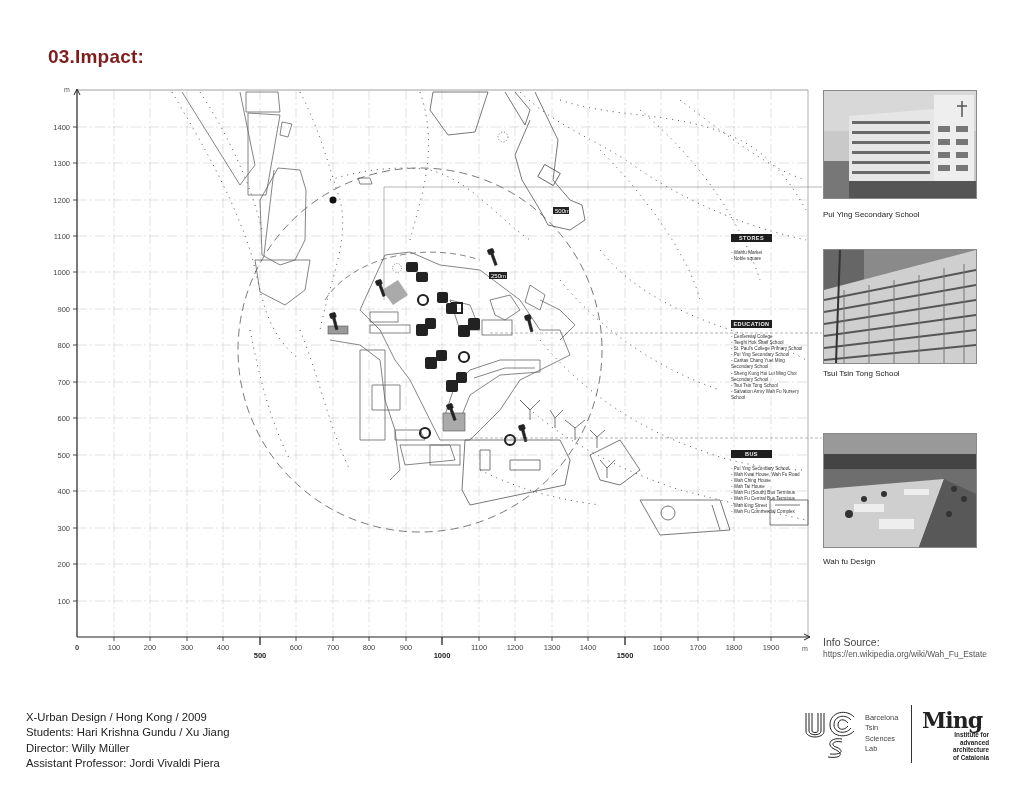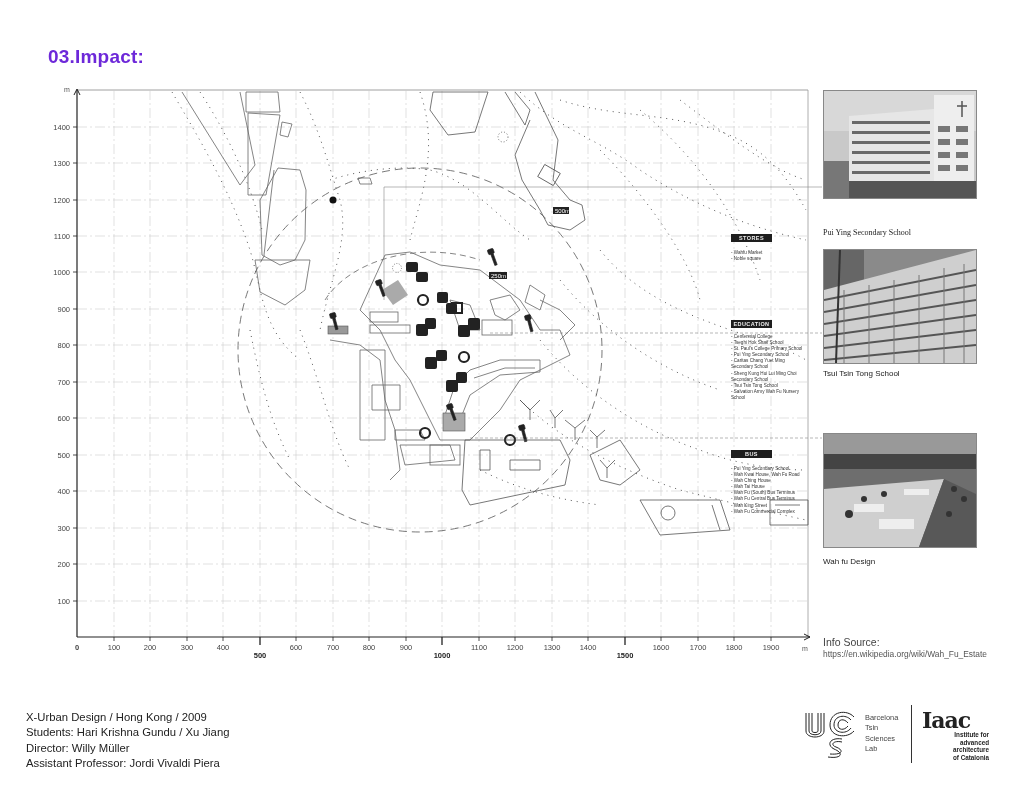--- a/index.html
+++ b/index.html
@@ -1,17 +1,17 @@
 <!DOCTYPE html>
 <html><head>
 <meta charset="utf-8">
 <style>
   html,body{margin:0;padding:0;background:#fff;}
   body{width:1024px;height:791px;position:relative;overflow:hidden;font-family:"Liberation Sans",sans-serif;color:#222;}
-  .title{position:absolute;left:48px;top:46px;font-size:19px;font-weight:bold;color:#6d28d9;letter-spacing:0.2px;}
+  .title{position:absolute;left:48px;top:46px;font-size:19px;font-weight:bold;color:#7f1d1d;letter-spacing:0.2px;}
   .plot{position:absolute;left:0;top:0;width:1024px;height:791px;}
   .ylab{position:absolute;font-size:7.5px;color:#444;text-align:right;width:30px;}
   .xlab{position:absolute;font-size:7.5px;color:#444;text-align:center;width:30px;}
   .xlab.major{font-weight:bold;color:#222;}
   .unit{position:absolute;font-size:7px;color:#555;}
   .cat-header{position:absolute;background:#1e1e1e;color:#eee;font-size:5.5px;font-weight:bold;text-align:center;letter-spacing:0.4px;height:8px;line-height:8px;}
   .cat-list{position:absolute;font-size:4.6px;line-height:6.1px;color:#333;width:72px;}
   .cat-list div{white-space:normal;}
   .photo{position:absolute;border:1px solid #888;overflow:hidden;}
   .caption{position:absolute;font-size:8px;color:#222;}
@@ -372,21 +372,21 @@
         <rect x="132" y="61" width="12" height="6"></rect>
         <rect x="114" y="74" width="12" height="6"></rect>
         <rect x="132" y="74" width="12" height="6"></rect>
       </g>
     <line x1="138" y1="10" x2="138" y2="26" stroke="#555" stroke-width="1.5"></line>
       <line x1="133" y1="15" x2="143" y2="15" stroke="#555" stroke-width="1.5"></line>
     <rect x="0" y="90" width="152" height="17" fill="#555"></rect>
     <rect x="0" y="70" width="25" height="37" fill="#777"></rect>
   </svg>
 </div>
-<div class="caption" style="left:823px;top:228px;font-family:Liberation Serif, serif;">Pui Ying Secondary School</div>
+<div class="caption" style="left:823px;top:210px;">Pui Ying Secondary School</div>
 
 <div class="photo" style="left:823px;top:249px;width:152px;height:113px;background:#999;">
   <svg width="152" height="113" viewBox="0 0 152 113">
     <rect width="152" height="113" fill="#8a8a8a"></rect>
     <rect x="0" y="0" width="40" height="40" fill="#666"></rect>
     <polygon points="0,40 152,0 152,113 0,113" fill="#cfcfcf"></polygon>
     <g stroke="#555" stroke-width="2">
       <line x1="0" y1="50" x2="152" y2="20"></line>
         <line x1="0" y1="62" x2="152" y2="35"></line>
         <line x1="0" y1="74" x2="152" y2="50"></line>
@@ -453,19 +453,19 @@
     <path d="M40,35 C31,33 28,38 34,40 C42,43 41,48 28,47"></path>
   </g>
 </svg>
 <div class="buslab">
   <div>Barcelona</div>
   <div>Tsin</div>
   <div>Sciences</div>
   <div>Lab</div>
 </div>
 <div class="divider"></div>
-<div class="iaac-word">Iaac</div>
+<div class="iaac-word">Ming</div>
 <div class="iaac-sub">
   <div>Institute for</div>
   <div>advanced</div>
   <div>architecture</div>
   <div>of Catalonia</div>
 </div>
 
 </body></html>

